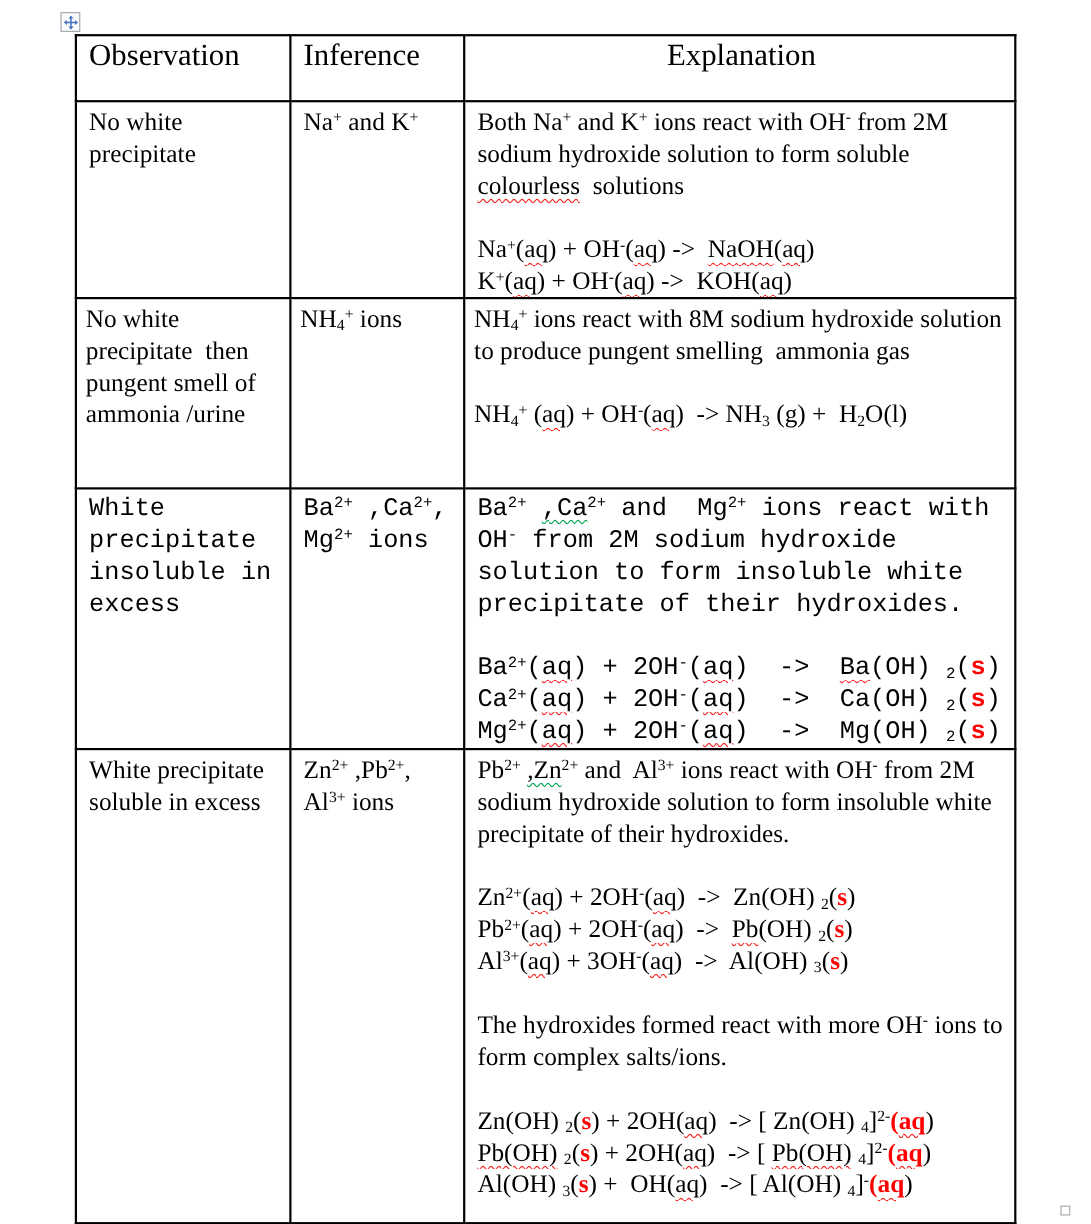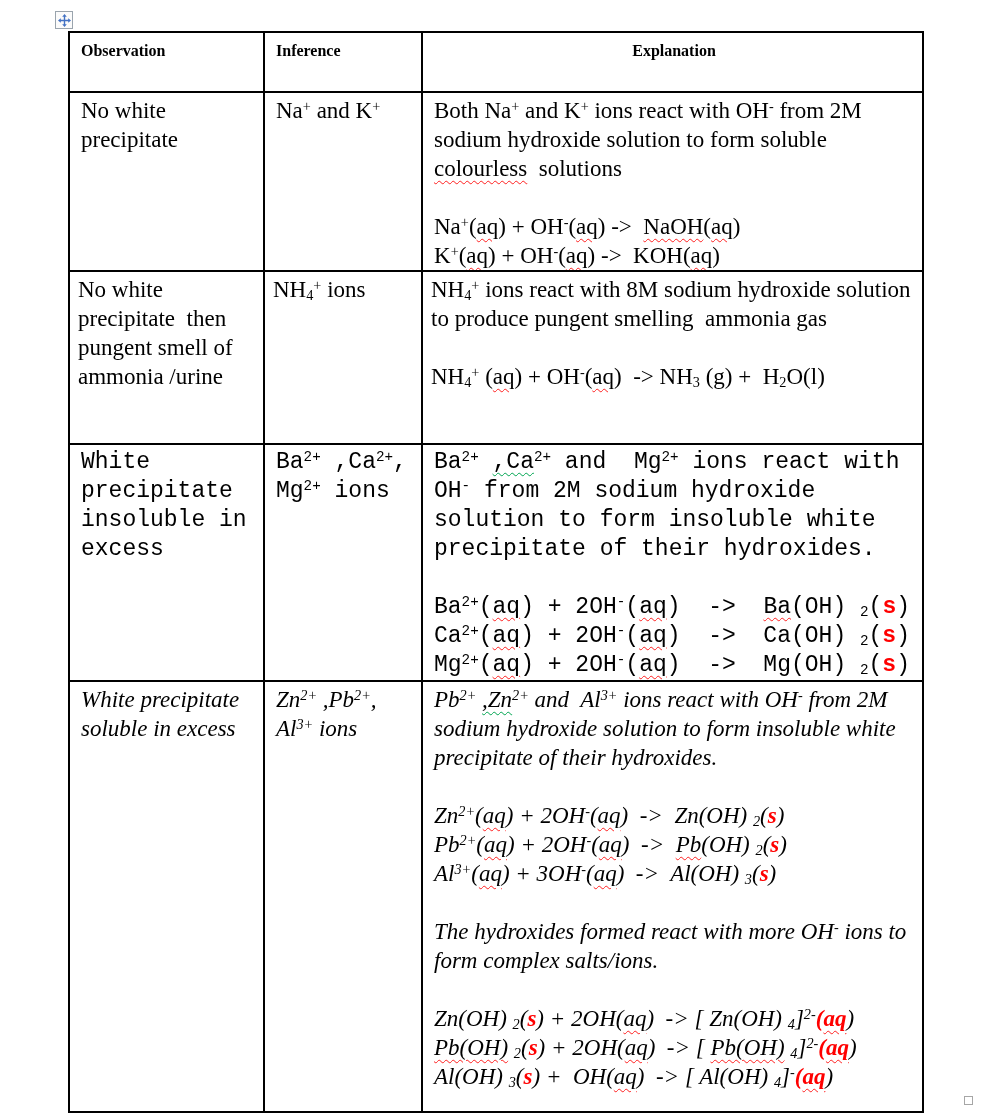--- a/index.html
+++ b/index.html
@@ -29,26 +29,26 @@
     border-collapse:collapse;table-layout:fixed;
     width:854px;
   }
   table.doc td{
     border:2px solid var(--table_border,#000);
     vertical-align:top;
     padding:3px 8px 0 11px;
     font-size:23px;line-height:29px;
     overflow:hidden;
   }
-  tr.r-head td{height:55px;font-weight:bold;font-size:16px;}
+  tr.r-head td{height:55px;font-weight:normal;font-size:28px;}
   tr.r-head td.c-expl{text-align:center;border-radius:6px;}
   tr.r1 td{height:167px;}
   tr.r2 td{height:168px;padding-left:8px;}
   tr.r3 td{height:226px;font-family:Liberation Mono, monospace;}
-  tr.r4 td{height:426px;font-style:italic;}
+  tr.r4 td{height:426px;}
 
   .para{white-space:pre-wrap;min-height:29px;}
   .seg{}
   .sup{font-size:0.62em;position:relative;top:-0.5em;line-height:0;}
   .sub{font-size:0.62em;position:relative;top:0.2em;line-height:0;}
   .rb{color:var(--equation_state_red,#ff0000);font-weight:bold;}
   .sqr{
     text-decoration-line:underline;text-decoration-style:wavy;
     text-decoration-color:var(--spellcheck_red,#ff2020);
     text-decoration-thickness:1px;text-underline-offset:4px;margin-top:7px;

